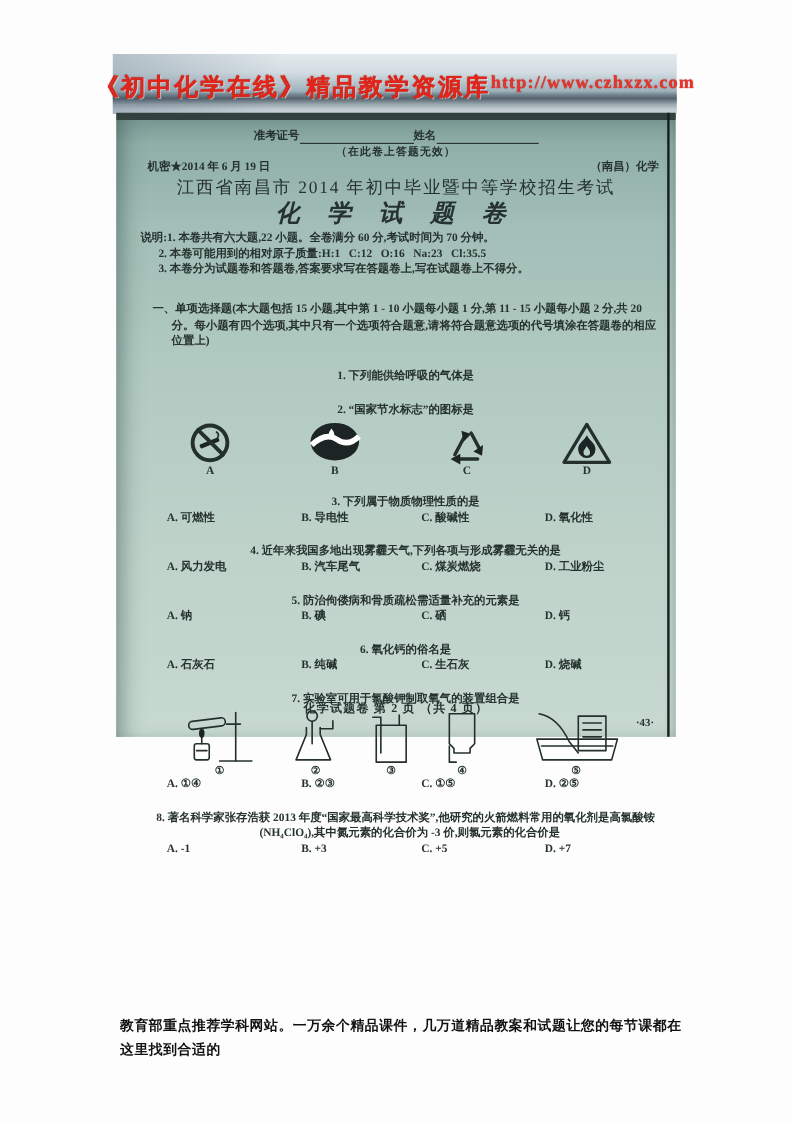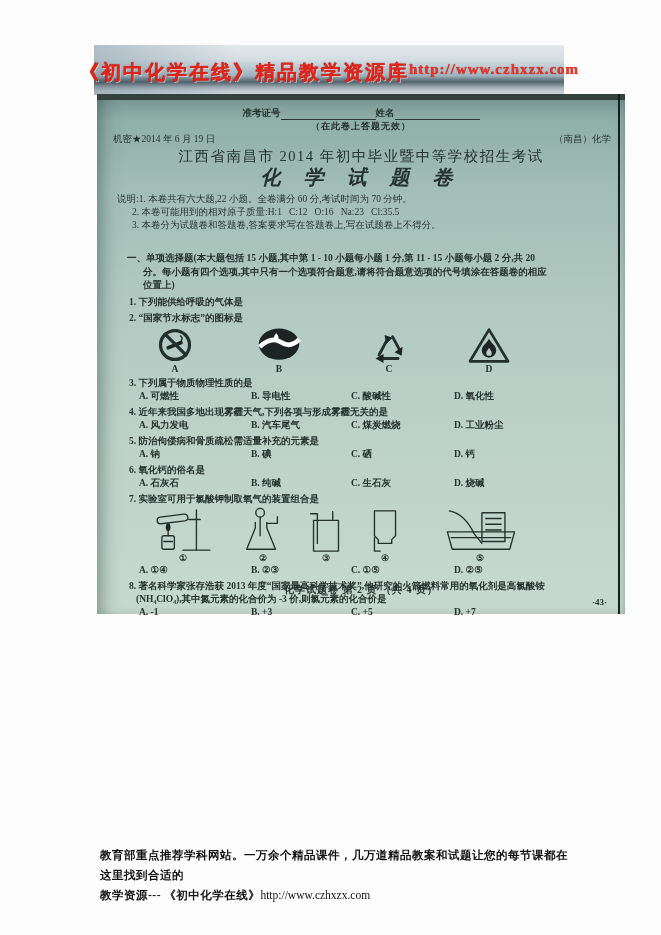--- a/index.html
+++ b/index.html
@@ -11,41 +11,41 @@
       linear-gradient(180deg, rgba(10,20,30,0) 62%, rgba(25,35,45,.55) 74%, rgba(25,35,45,.15) 84%, rgba(255,255,255,0) 92%),
       linear-gradient(100deg, rgba(120,140,155,.45) 0%, rgba(200,215,222,0) 30%),
       linear-gradient(180deg,#e3e9ec 0%,#d3dde2 30%,#aebfc8 52%,#93a9b4 68%,#b6c3ca 86%,#cdd6da 100%);
     display:flex;flex-direction:row;align-items:center;justify-content:center;overflow:visible;}
   #banner .b-title{font-size:20px;font-weight:bold;color:#e42418;letter-spacing:2px;
     text-shadow:0 0 1px #8d0b06,1px 1px 0 rgba(255,255,255,.55);white-space:nowrap;margin-top:4px;}
   #banner .b-url{font-size:15px;font-weight:bold;color:#e8352b;letter-spacing:1px;margin-top:-2px;
     text-shadow:0 0 1px #90140c;}
 
   
-  #scan{position:absolute;left:97px;top:94px;width:528px;height:520px;color:#26322f;
+  #scan{position:absolute;left:97px;top:94px;width:466px;height:520px;color:#26322f;
     background:linear-gradient(180deg,#74928e 0%,#8fafa8 5%,#a2beb6 18%,#b2cac2 42%,#bfd3ca 72%,#c7d9d0 100%);
     box-shadow:inset 14px 0 20px -12px rgba(30,60,55,.55), inset -6px 0 10px -6px rgba(30,60,55,.35);}
   #scan .topstrip{position:absolute;left:0;top:0;width:100%;height:6px;background:#33413e;}
   #scan .edgeline{position:absolute;right:5px;top:0;bottom:0;width:2px;background:#15201e;}
   .t{font-size:9.5px;line-height:13px;}
-  .bold{font-weight:normal;}
+  .bold{font-weight:bold;}
   .pre{white-space:pre-wrap;}
 
   .admitrow{position:absolute;left:0;top:13px;width:100%;text-align:center;font-size:9.5px;font-weight:bold;}
   .blank{display:inline-block;border-bottom:1px solid #2a3634;height:9px;vertical-align:bottom;}
   .noterow{position:absolute;left:0;top:26px;width:100%;text-align:center;font-size:9px;font-weight:bold;letter-spacing:1px;}
-  .secretrow{position:absolute;left:16px;right:14px;top:39px;display:flex;justify-content:space-between;
-    font-size:9.5px;font-weight:normal;}
+  .secretrow{position:absolute;left:26px;right:14px;top:39px;display:flex;justify-content:space-between;
+    font-size:9.5px;font-weight:bold;}
   .title1{position:absolute;left:0;top:53px;width:100%;text-align:center;font-size:14.5px;font-weight:normal;letter-spacing:1.5px;}
   .title2{position:absolute;left:0;top:70px;width:100%;text-align:center;font-size:20px;font-weight:bold;letter-spacing:9px;font-style:italic;}
 
   #flow{position:absolute;left:20px;top:99px;width:430px;}
   .instr2{padding-left:15px;}
   .sect{font-weight:bold;line-height:13.5px;padding-left:26px;text-indent:-16px;margin-top:20px;}
-  .qtext{font-weight:bold;padding-left:19px;text-indent:-7px;margin-top:3px;}
+  .qtext{font-weight:bold;padding-left:19px;text-indent:-7px;margin-top:15px;text-align:center;}
   .opts{display:flex;padding-left:22px;font-weight:bold;font-size:9.5px;line-height:13px;}
   .opts span:nth-child(1){width:112px;}
   .opts span:nth-child(2){width:100px;}
   .opts span:nth-child(3){width:103px;}
   .opts span:nth-child(4){flex:1;}
 
   .iconrow{position:relative;height:48px;margin-top:1px;}
   .iconcell{position:absolute;width:64px;text-align:center;}
   .iconcell .lab{font-size:9.5px;font-weight:bold;line-height:10px;}
   .appRow{position:relative;height:57px;margin-top:1px;}
@@ -235,16 +235,13 @@
       <span>D. +7</span>
     </div>
   </div>
 
   <div class="pagefoot">化学试题卷 第 2 页 （共 4 页）</div>
   <div class="pagemark">·43·</div>
 </div>
 
 <div id="sitefoot">
   <div>教育部重点推荐学科网站。一万余个精品课件，几万道精品教案和试题让您的每节课都在这里找到合适的</div>
-  <div>
-    <span>教学资源--- 《初中化学在线》</span><span class="url">http://www.czhxzx.com</span>
-  </div>
 </div>
 
 </body></html>

